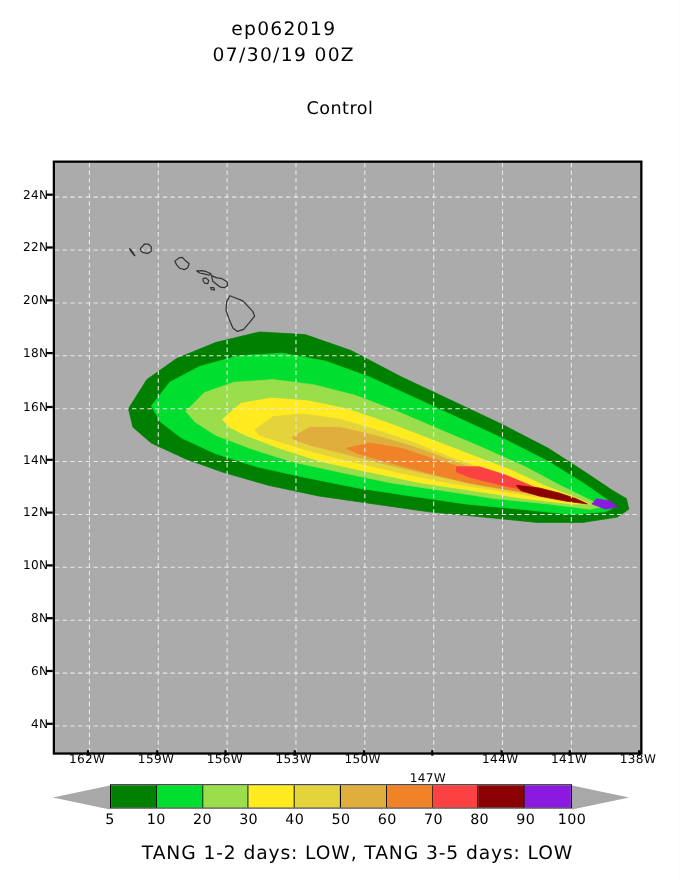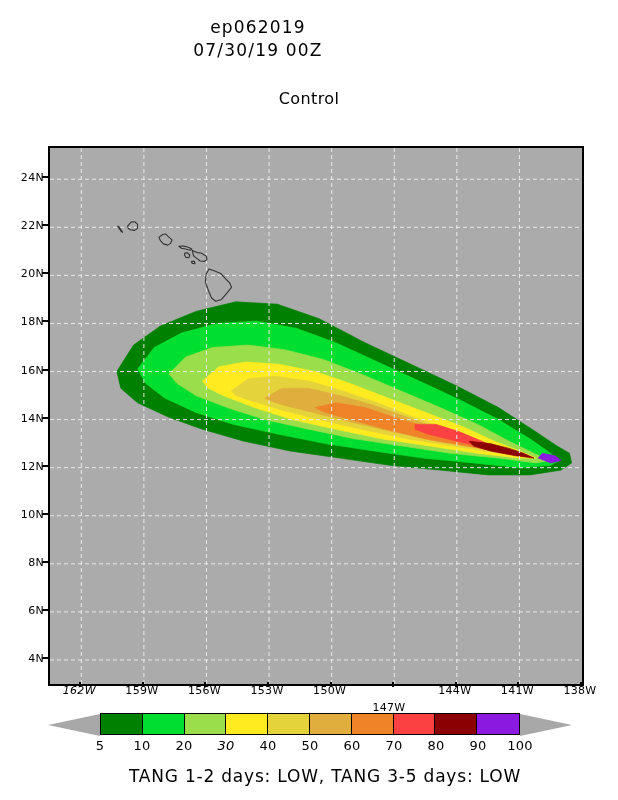--- a/index.html
+++ b/index.html
@@ -266,21 +266,21 @@
     <div class="ytick-mark" style="top: 175.462px;"></div>
     <div class="ytick-mark" style="top: 223.534px;"></div>
     <div class="ytick-mark" style="top: 271.605px;"></div>
     <div class="ytick-mark" style="top: 319.677px;"></div>
     <div class="ytick-mark" style="top: 367.749px;"></div>
     <div class="ytick-mark" style="top: 415.821px;"></div>
     <div class="ytick-mark" style="top: 463.892px;"></div>
     <div class="ytick-mark" style="top: 511.964px;"></div>
   </div>
 <div id="xaxis-labels">
-    <div class="xtick" style="left: 31.2941px; font-style: italic;">162W</div>
+    <div class="xtick" style="left: 31.2941px;">162W</div>
     <div class="xtick" style="left: 93.8824px;">159W</div>
     <div class="xtick" style="left: 156.471px;">156W</div>
     <div class="xtick" style="left: 219.059px;">153W</div>
     <div class="xtick" style="left: 281.647px;">150W</div>
     <div class="xtick" style="left: 341px; margin-top: 17px;">147W</div>
     <div class="xtick" style="left: 406.824px;">144W</div>
     <div class="xtick" style="left: 469.412px;">141W</div>
     <div class="xtick" style="left: 532px;">138W</div>
   </div>
 <div id="xtick-marks">
@@ -310,21 +310,21 @@
       <div class="cb-swatch" style="background: rgb(240, 130, 40); width: 42px;"></div>
       <div class="cb-swatch" style="background: rgb(251, 65, 65); width: 42px;"></div>
       <div class="cb-swatch" style="background: rgb(139, 0, 0); width: 42px;"></div>
       <div class="cb-swatch" style="background: rgb(140, 25, 224); width: 42px;"></div>
     </div>
 </div>
 <div id="colorbar-labels">
     <div class="cb-label" style="left: 52px;">5</div>
     <div class="cb-label" style="left: 94px;">10</div>
     <div class="cb-label" style="left: 136px;">20</div>
-    <div class="cb-label" style="left: 178px; font-style: italic;">30</div>
+    <div class="cb-label" style="left: 178px;">30</div>
     <div class="cb-label" style="left: 220px;">40</div>
     <div class="cb-label" style="left: 262px;">50</div>
     <div class="cb-label" style="left: 304px;">60</div>
     <div class="cb-label" style="left: 346px;">70</div>
     <div class="cb-label" style="left: 388px;">80</div>
     <div class="cb-label" style="left: 430px;">90</div>
     <div class="cb-label" style="left: 472px;">100</div>
   </div>
 
 <div id="footer">TANG 1-2 days:  LOW,   TANG 3-5 days:  LOW</div>

